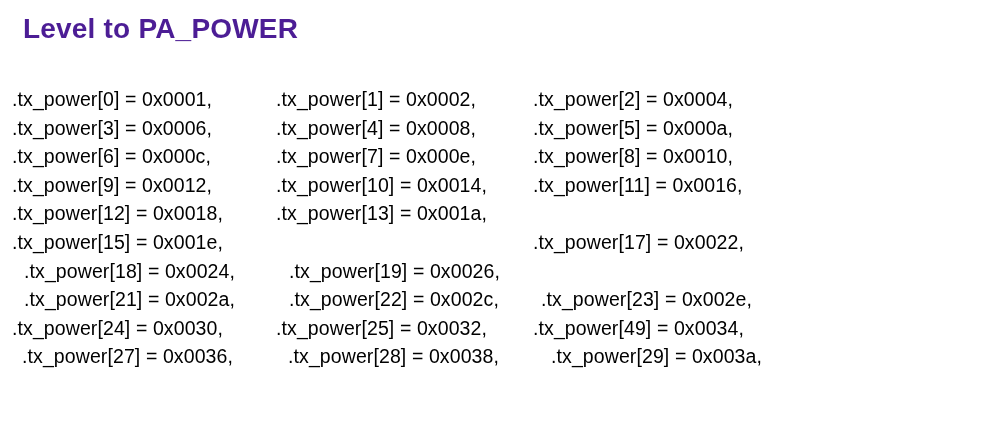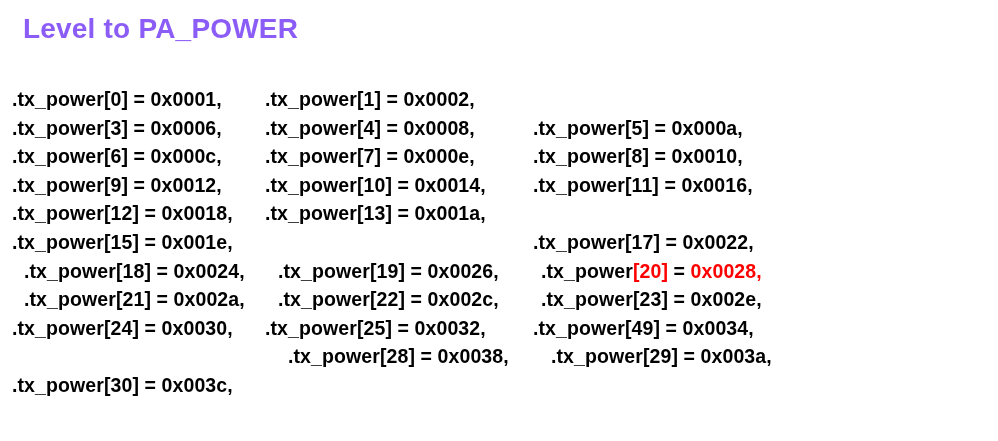--- a/index.html
+++ b/index.html
@@ -22,77 +22,77 @@
     inset: 0;
     background: #ffffff;
   }
 
   #page-title {
     position: absolute;
     left: 23px;
     top: 11px;
     font-size: 28px;
     font-weight: bold;
-    color: #8b5cf6;
+    color: #4c1d95;
     letter-spacing: 0.2px;
     white-space: nowrap;
     line-height: 1.25;
   }
 
   #code-block {
     position: absolute;
     left: 0;
     top: 85px;
     width: 998px;
   }
 
   .code-row {
     position: relative;
     height: 28.6px;
     white-space: nowrap;
-    font-weight: bold;
   }
 
   .code-cell {
     position: absolute;
     top: 0;
     font-size: 19.5px;
     line-height: 28.6px;
     color: #000000;
     white-space: pre;
     letter-spacing: 0.1px;
   }
 
   .code-cell.col-0 { left: 12px; }
-  .code-cell.col-1 { left: 265px; }
+  .code-cell.col-1 { left: 276px; }
   .code-cell.col-2 { left: 533px; }
 
   
   .code-row.indent-1 .code-cell.col-0 { left: 24px; }
-  .code-row.indent-1 .code-cell.col-1 { left: 278px; }
+  .code-row.indent-1 .code-cell.col-1 { left: 289px; }
   .code-row.indent-1 .code-cell.col-2 { left: 541px; }
 
   .code-row.indent-2 .code-cell.col-0 { left: 22px; }
   .code-row.indent-2 .code-cell.col-1 { left: 288px; }
   .code-row.indent-2 .code-cell.col-2 { left: 551px; }
 
   .tok-red { color: #ff0000; }
   .tok-black { color: #000000; }
 </style>
 </head>
 <body>
 
 <div id="slide">
 
   <div id="page-title">Level to PA_POWER</div>
 
   <div id="code-block">
       <div class="code-row">
         <div class="code-cell col-0"><span class="tok-black">.tx_power</span><span class="tok-black">[0]</span><span class="tok-black"> = </span><span class="tok-black">0x0001,</span></div>
         <div class="code-cell col-1"><span class="tok-black">.tx_power</span><span class="tok-black">[1]</span><span class="tok-black"> = </span><span class="tok-black">0x0002,</span></div>
+        <div class="code-cell col-2"><span class="tok-black">.tx_power</span><span class="tok-black">[2]</span><span class="tok-black"> = </span><span class="tok-black">0x0004,</span></div>
       </div>
       <div class="code-row">
         <div class="code-cell col-0"><span class="tok-black">.tx_power</span><span class="tok-black">[3]</span><span class="tok-black"> = </span><span class="tok-black">0x0006,</span></div>
         <div class="code-cell col-1"><span class="tok-black">.tx_power</span><span class="tok-black">[4]</span><span class="tok-black"> = </span><span class="tok-black">0x0008,</span></div>
         <div class="code-cell col-2"><span class="tok-black">.tx_power</span><span class="tok-black">[5]</span><span class="tok-black"> = </span><span class="tok-black">0x000a,</span></div>
       </div>
       <div class="code-row">
         <div class="code-cell col-0"><span class="tok-black">.tx_power</span><span class="tok-black">[6]</span><span class="tok-black"> = </span><span class="tok-black">0x000c,</span></div>
         <div class="code-cell col-1"><span class="tok-black">.tx_power</span><span class="tok-black">[7]</span><span class="tok-black"> = </span><span class="tok-black">0x000e,</span></div>
         <div class="code-cell col-2"><span class="tok-black">.tx_power</span><span class="tok-black">[8]</span><span class="tok-black"> = </span><span class="tok-black">0x0010,</span></div>
@@ -106,34 +106,33 @@
         <div class="code-cell col-0"><span class="tok-black">.tx_power</span><span class="tok-black">[12]</span><span class="tok-black"> = </span><span class="tok-black">0x0018,</span></div>
         <div class="code-cell col-1"><span class="tok-black">.tx_power</span><span class="tok-black">[13]</span><span class="tok-black"> = </span><span class="tok-black">0x001a,</span></div>
       </div>
       <div class="code-row">
         <div class="code-cell col-0"><span class="tok-black">.tx_power</span><span class="tok-black">[15]</span><span class="tok-black"> = </span><span class="tok-black">0x001e,</span></div>
         <div class="code-cell col-2"><span class="tok-black">.tx_power</span><span class="tok-black">[17]</span><span class="tok-black"> = </span><span class="tok-black">0x0022,</span></div>
       </div>
       <div class="code-row indent-1">
         <div class="code-cell col-0"><span class="tok-black">.tx_power</span><span class="tok-black">[18]</span><span class="tok-black"> = </span><span class="tok-black">0x0024,</span></div>
         <div class="code-cell col-1"><span class="tok-black">.tx_power</span><span class="tok-black">[19]</span><span class="tok-black"> = </span><span class="tok-black">0x0026,</span></div>
-        <div class="code-cell col-2"><span class="tok-black">.tx_power</span><span class="tok-red">[20]</span><span class="tok-black"> = </span><span class="tok-red">0x0028,</span></div>
       </div>
       <div class="code-row indent-1">
         <div class="code-cell col-0"><span class="tok-black">.tx_power</span><span class="tok-black">[21]</span><span class="tok-black"> = </span><span class="tok-black">0x002a,</span></div>
         <div class="code-cell col-1"><span class="tok-black">.tx_power</span><span class="tok-black">[22]</span><span class="tok-black"> = </span><span class="tok-black">0x002c,</span></div>
         <div class="code-cell col-2"><span class="tok-black">.tx_power</span><span class="tok-black">[23]</span><span class="tok-black"> = </span><span class="tok-black">0x002e,</span></div>
       </div>
       <div class="code-row">
         <div class="code-cell col-0"><span class="tok-black">.tx_power</span><span class="tok-black">[24]</span><span class="tok-black"> = </span><span class="tok-black">0x0030,</span></div>
         <div class="code-cell col-1"><span class="tok-black">.tx_power</span><span class="tok-black">[25]</span><span class="tok-black"> = </span><span class="tok-black">0x0032,</span></div>
         <div class="code-cell col-2"><span class="tok-black">.tx_power</span><span class="tok-black">[49]</span><span class="tok-black"> = </span><span class="tok-black">0x0034,</span></div>
       </div>
       <div class="code-row indent-2">
+        <div class="code-cell col-0"><span class="tok-black">.tx_power</span><span class="tok-black">[27]</span><span class="tok-black"> = </span><span class="tok-black">0x0036,</span></div>
         <div class="code-cell col-1"><span class="tok-black">.tx_power</span><span class="tok-black">[28]</span><span class="tok-black"> = </span><span class="tok-black">0x0038,</span></div>
         <div class="code-cell col-2"><span class="tok-black">.tx_power</span><span class="tok-black">[29]</span><span class="tok-black"> = </span><span class="tok-black">0x003a,</span></div>
       </div>
       <div class="code-row">
-        <div class="code-cell col-0"><span class="tok-black">.tx_power</span><span class="tok-black">[30]</span><span class="tok-black"> = </span><span class="tok-black">0x003c,</span></div>
       </div>
     </div>
 
 </div>
 
 </body></html>

